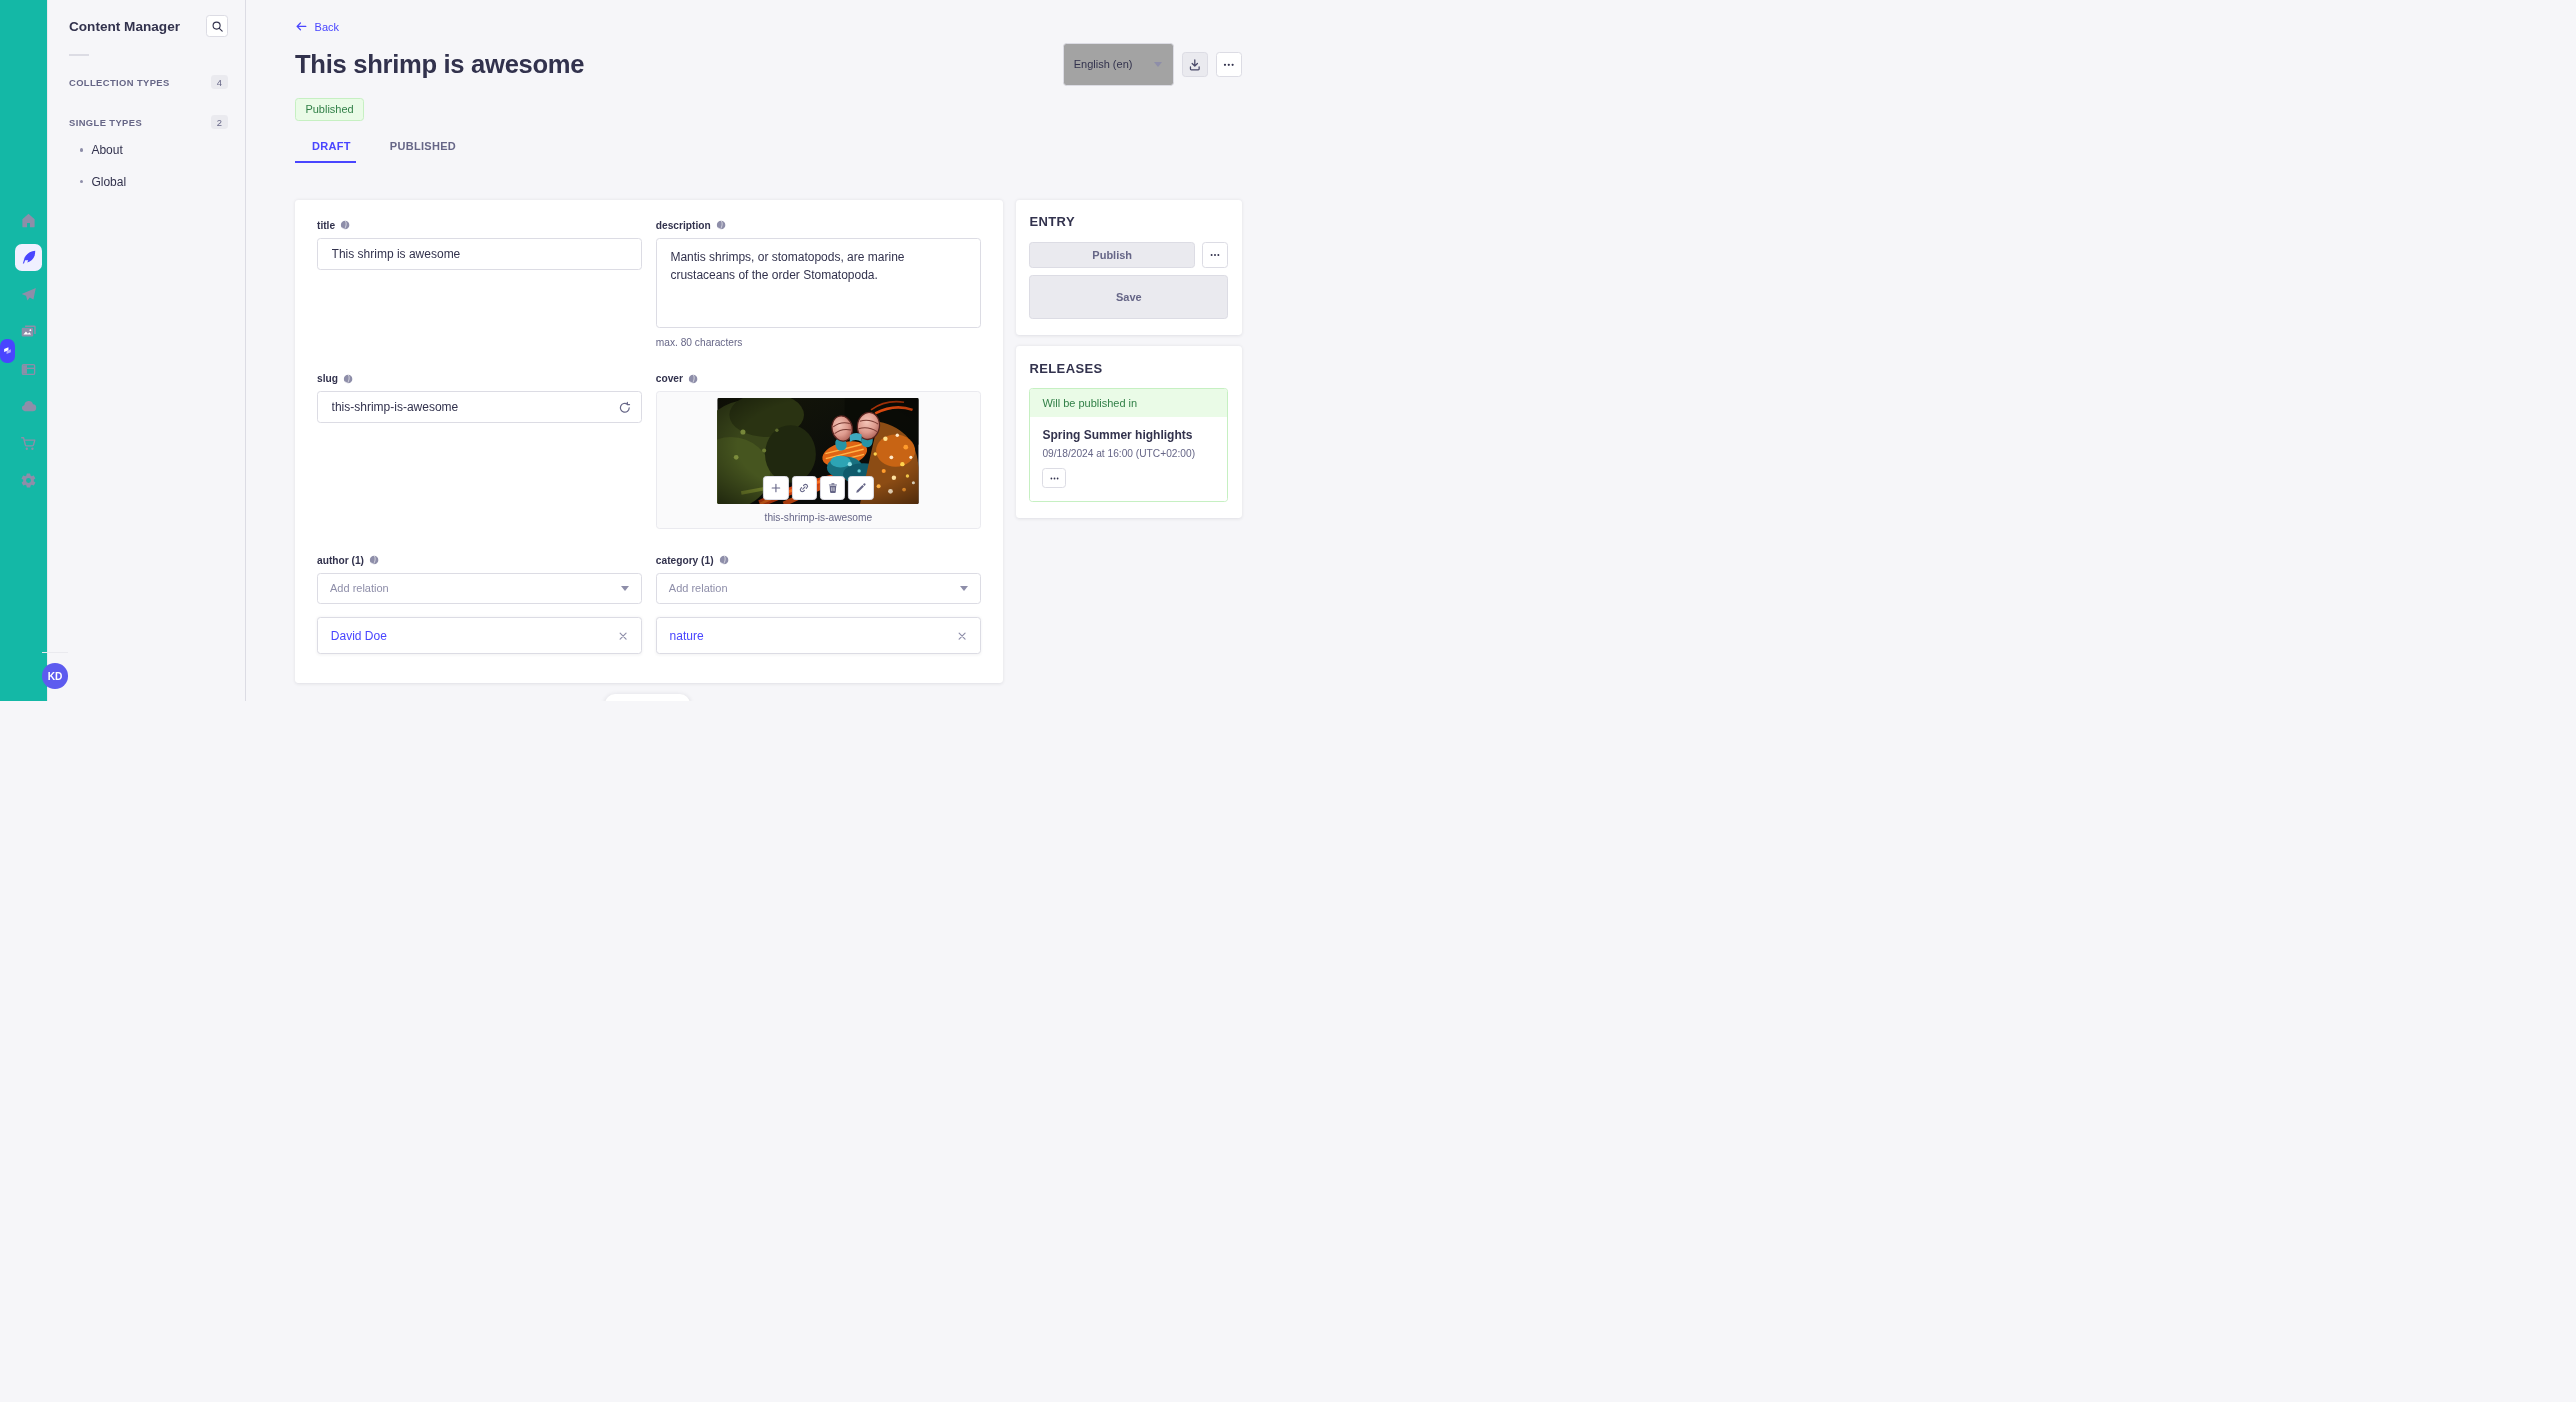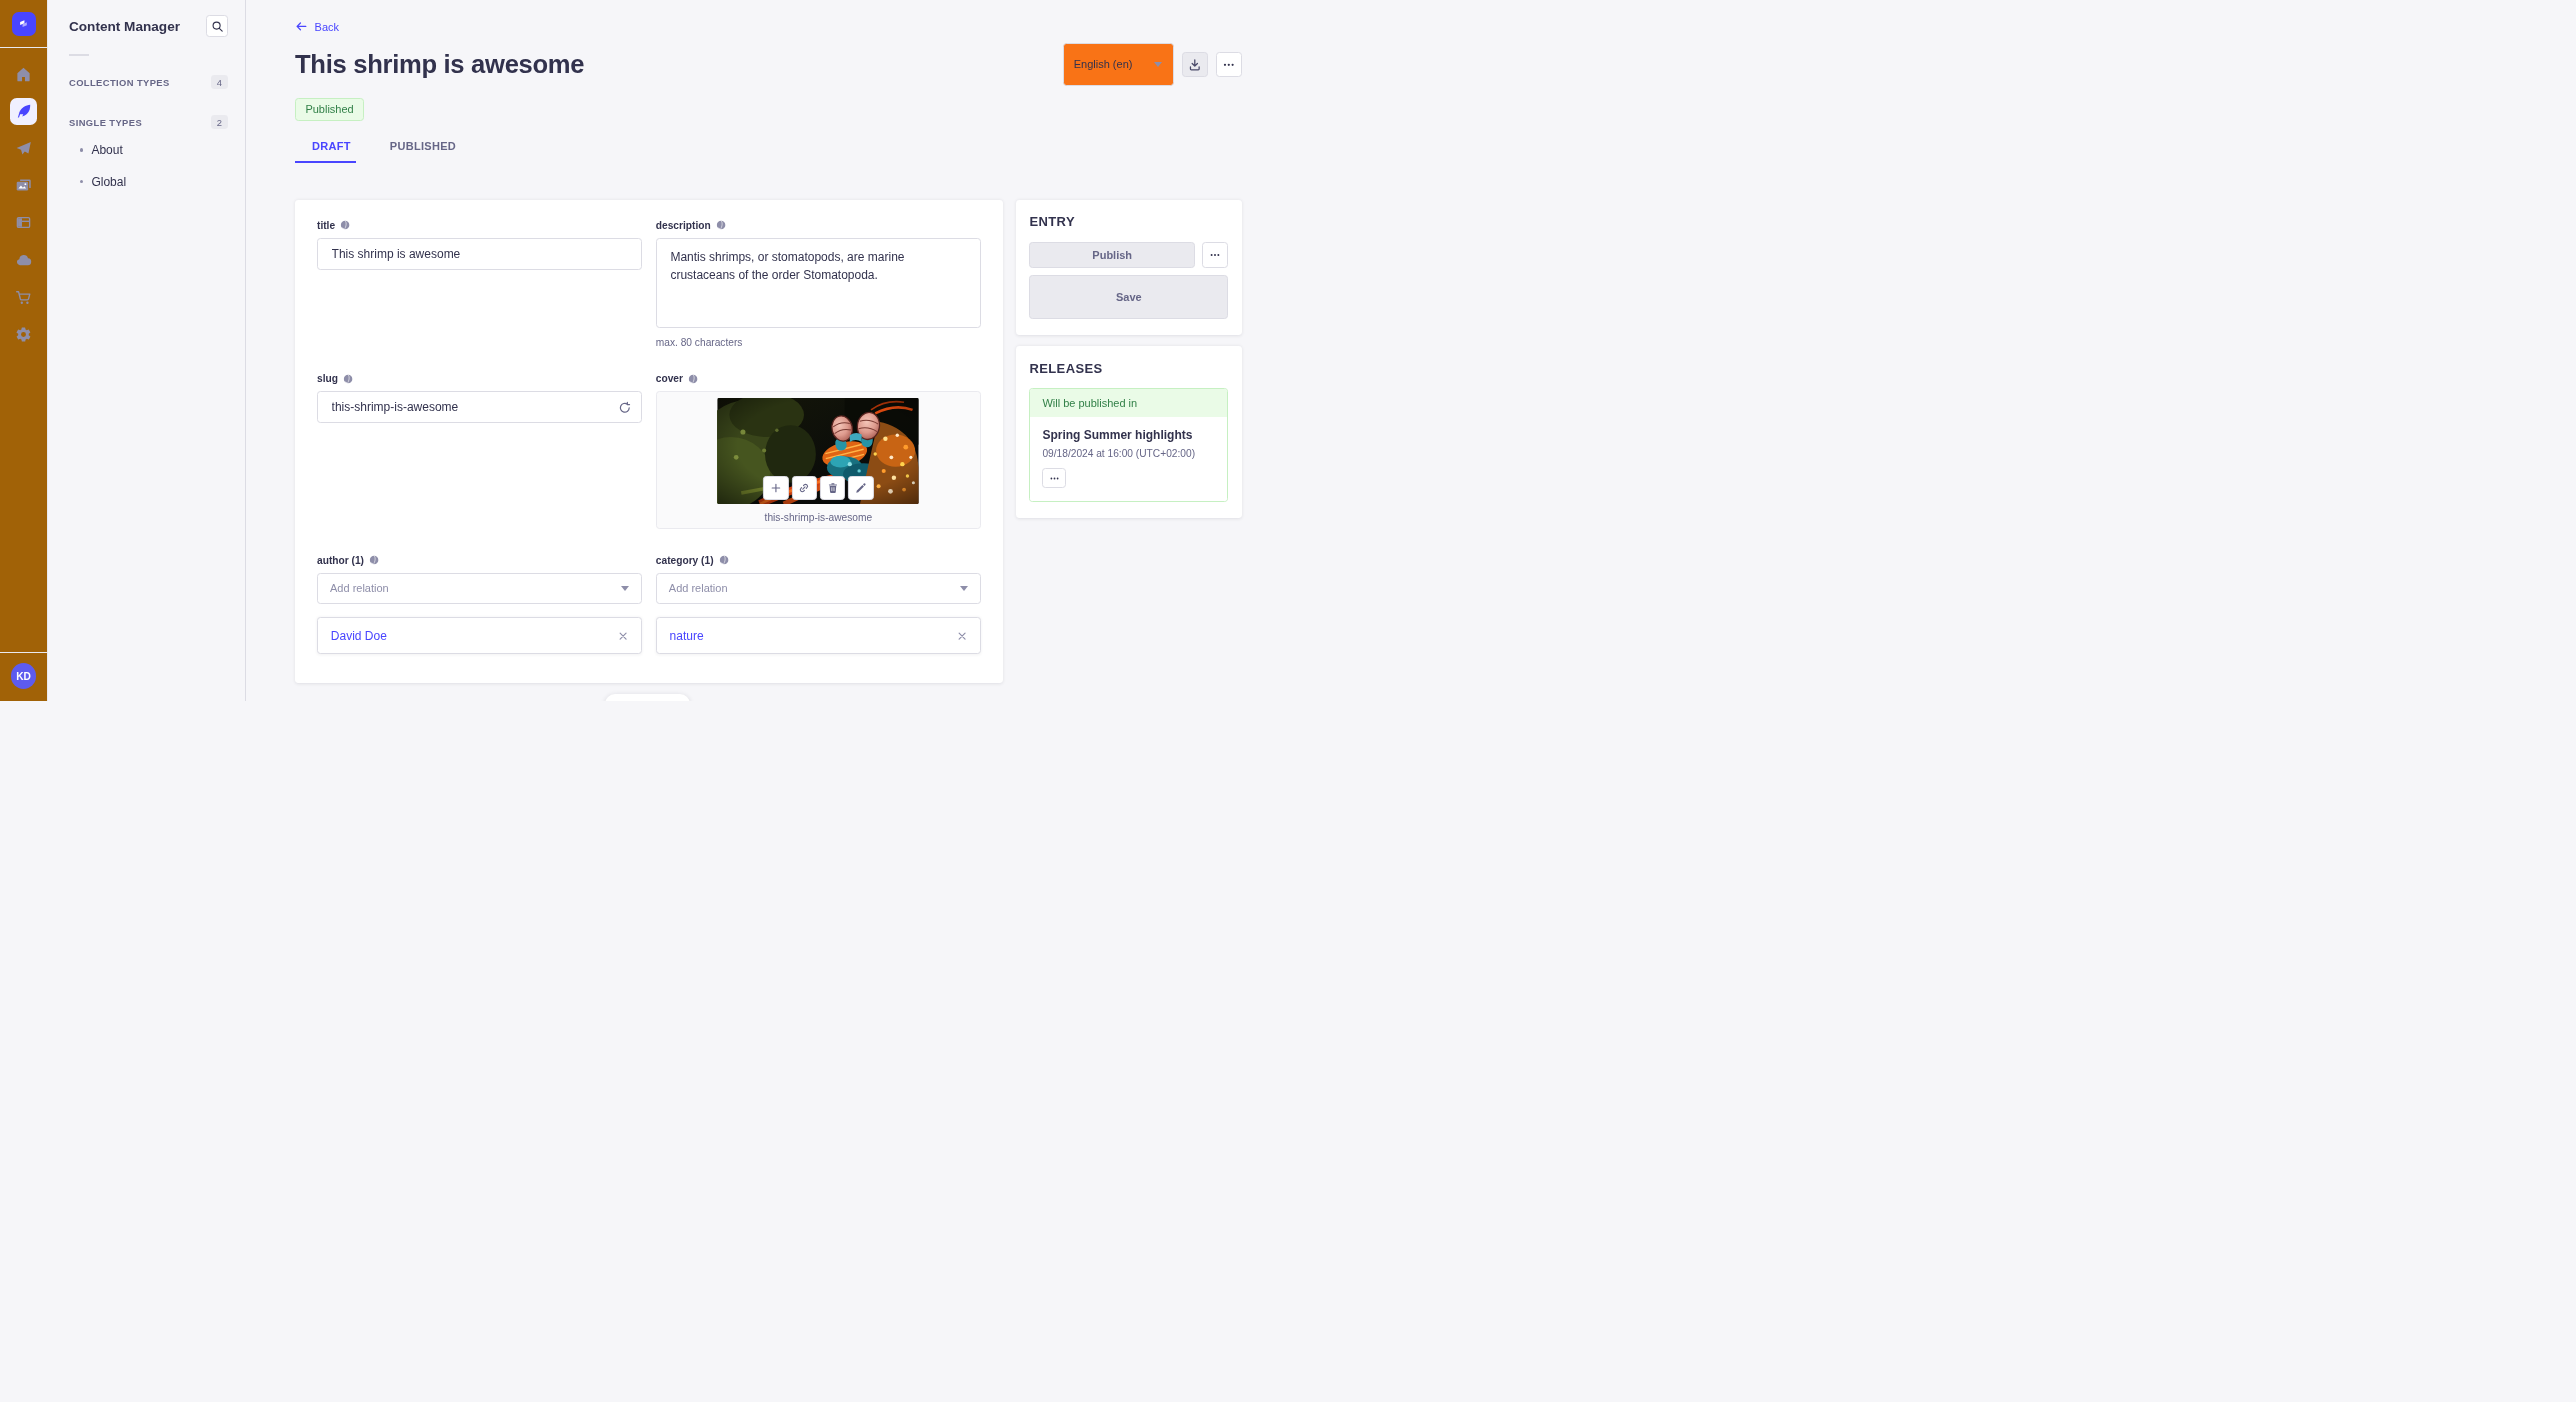--- a/index.html
+++ b/index.html
@@ -4,22 +4,22 @@
 <style>
   * { box-sizing: border-box; margin: 0; padding: 0; }
   html,body { width:1288px; height:701px; }
   body {
     font-family: "Liberation Sans", sans-serif;
     background:#F6F6F9; color:#32324D; overflow:hidden;
   }
   .app { display:flex; width:1288px; height:701px; }
 
   
-  .rail { width:48px; flex-shrink:0; background:#a16207; border-right:0.9px solid #EAEAEF;
-          display:flex; flex-direction:column; align-items:center; position:relative;justify-content:space-between; }
+  .rail { width:48px; flex-shrink:0; background:#14b8a6; border-right:0.9px solid #EAEAEF;
+          display:flex; flex-direction:row; align-items:center; position:relative;justify-content:space-between; }
   .rail-logo { margin:12px 0 11px; width:24px; height:24px; border-radius:6.8px; background:#4945FF;
                display:flex; align-items:center; justify-content:center; cursor:pointer; }
   .rail-hr { width:48px; height:0.9px; background:#EAEAEF; margin-bottom:12.8px; }
   .rail-icons { display:flex; flex-direction:column; gap:10.2px; align-items:center; }
   .rail-btn { width:27px; height:27px; border-radius:6.8px; display:flex; align-items:center;
               justify-content:center; cursor:pointer; }
   .rail-btn.active { background:#F0F0FF; }
   .rail-bottom { margin-top:auto; width:48px; border-top:0.9px solid #EAEAEF;
                  display:flex; justify-content:center; padding:10.2px 0 12px; }
   .avatar { width:25.6px; height:25.6px; border-radius:50%; background:#5D5BEF; color:#fff;
@@ -45,21 +45,21 @@
   .nav-item.active::after { content:""; position:absolute; right:0; top:0; bottom:0; width:2.6px; background:#4945FF; }
   .nav-gap { height:20.4px; }
 
   
   .main { flex:1; position:relative; padding:0 49px; }
   .back-row { margin-top:20.4px; }
   .back-link { display:inline-flex; align-items:center; gap:6.8px; color:#4945FF; font-size:11px; cursor:pointer; }
   .title-row { display:flex; justify-content:space-between; align-items:center; margin-top:6.8px; }
   h1.page-title { font-size:25.6px; font-weight:bold; color:#32324D; letter-spacing:-0.3px; }
   .top-actions { display:flex; align-items:center; gap:8.5px; }
-  .locale-select { height:43px; padding:0 10.2px; background:#f97316; border:0.9px solid #DCDCE4; border-radius:3.4px;
+  .locale-select { height:43px; padding:0 10.2px; background:#a3a3a3; border:0.9px solid #DCDCE4; border-radius:3.4px;
                    display:flex; align-items:center; gap:22px; font-size:11px; color:#32324D; cursor:pointer; }
   .caret { width:0; height:0; border-left:4.3px solid transparent; border-right:4.3px solid transparent;
            border-top:5.1px solid #8E8EA9; }
   .icon-btn { width:25.6px; height:25.6px; border-radius:3.4px; display:flex; align-items:center;
               justify-content:center; cursor:pointer; }
   .download-btn { background:#EAEAEF; border:0.9px solid #DCDCE4; }
   .more-btn { background:#fff; border:0.9px solid #DCDCE4; }
 
   .status-badge { display:inline-block; margin-top:12px; padding:4.3px 9.4px; background:#EAFBE7;
                   border:0.9px solid #C6F0C2; color:#328048; font-size:11px; border-radius:3.4px; }

